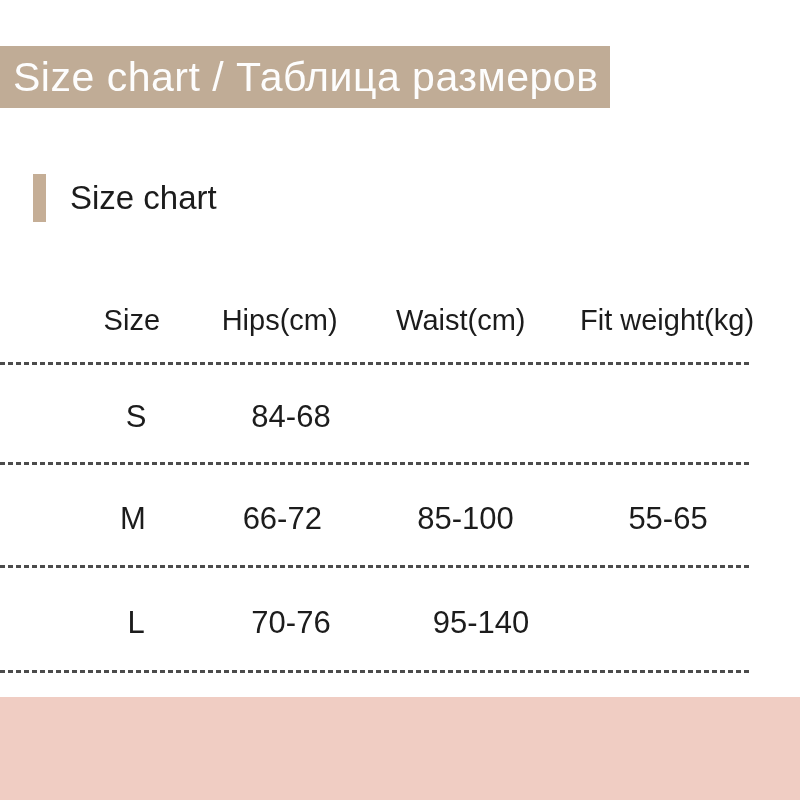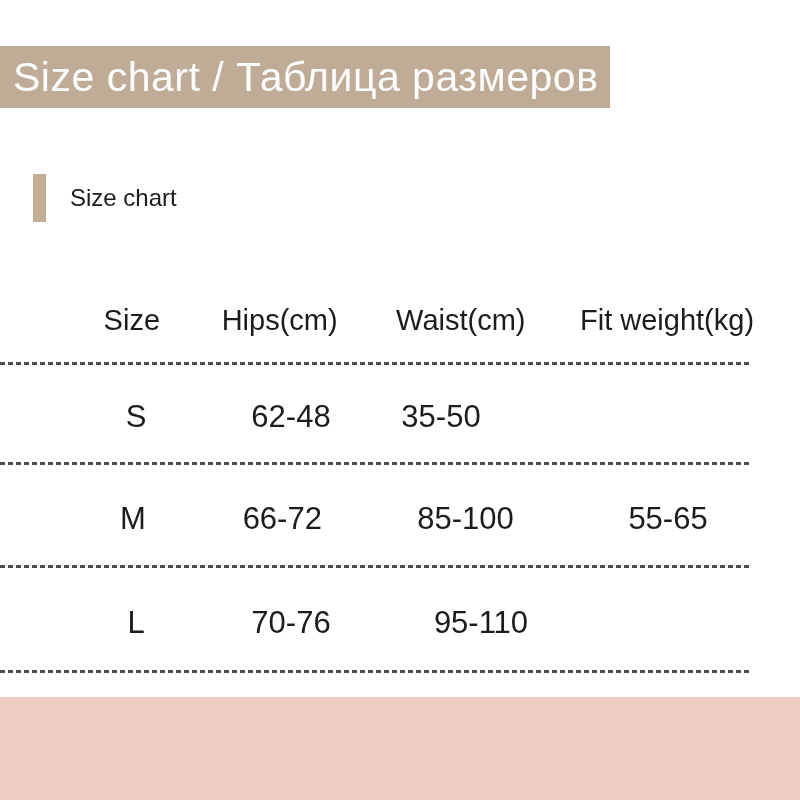--- a/index.html
+++ b/index.html
@@ -31,21 +31,21 @@
     .section-heading {
       position: absolute;
       top: 174px; left: 33px;
       display: flex; align-items: center;
     }
     .marker {
       width: 13px; height: 48px;
       background: #c5ae96;
     }
     .heading-text {
-      font-size: 24px;
+      font-size: 33px;
       color: #1c1c1c;
       margin-left: 24px;
       white-space: nowrap;
     }
     .size-table {
       position: absolute;
       top: 278px; left: 0;
       width: 750px;
     }
     .trow { display: flex; align-items: center; padding-left: 46px; }
@@ -96,39 +96,38 @@
       <div class="cell c0">Size</div>
       <div class="cell c1">Hips(cm)</div>
       <div class="cell c2">Waist(cm)</div>
       <div class="cell c3">Fit weight(kg)</div>
     </div>
 
     <div class="divider"></div>
 
     <div class="trow body r1">
       <div class="cell c0">S</div>
-      <div class="cell c1">62-48</div>
-      <div class="cell c3">35-50</div>
+      <div class="cell c1">84-68</div>
     </div>
 
     <div class="divider"></div>
 
     <div class="trow body r2">
       <div class="cell c0">M</div>
       <div class="cell c1">66-72</div>
       <div class="cell c2">85-100</div>
       <div class="cell c3">55-65</div>
     </div>
 
     <div class="divider"></div>
 
     <div class="trow body r3">
       <div class="cell c0">L</div>
       <div class="cell c1">70-76</div>
-      <div class="cell c2">95-110</div>
+      <div class="cell c2">95-140</div>
     </div>
 
     <div class="divider"></div>
 
   </div>
 
   <div class="footer-band"></div>
 
 </div>
 

